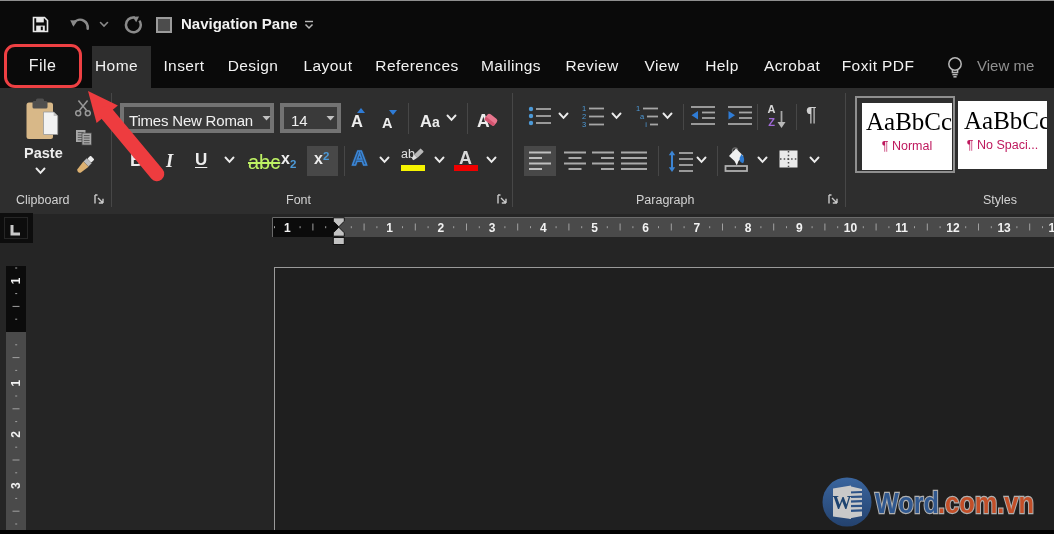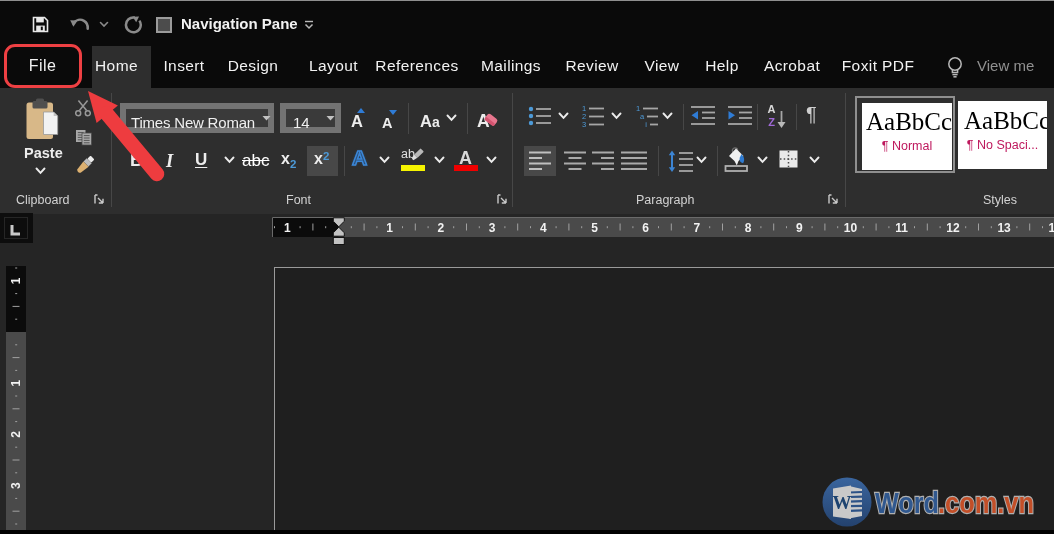--- a/index.html
+++ b/index.html
@@ -7,21 +7,21 @@
   body { position:relative; background:#252525; font-family:"Liberation Sans",sans-serif;
          -webkit-font-smoothing:antialiased; }
   .abs { position:absolute; }
   .titlebar { position:absolute; left:0; top:0; width:1054px; height:45px; background:#0a0a0a;
               border-top:1px solid #8f8f8f; }
   .tabsrow { position:absolute; left:0; top:45px; width:1054px; height:43px; background:#0a0a0a; }
   .ribbon { position:absolute; left:0; top:88px; width:1054px; height:126px; background:#2e2e2e; }
   .tab { position:absolute; top:0; height:43px; line-height:42px; color:#f2f2f2; font-size:15.5px; letter-spacing:0.4px; text-align:center; }
   .glabel { position:absolute; color:#d2d2d2; font-size:12.5px; }
   .gdiv { position:absolute; width:1px; background:#474747; top:5px; height:114px; }
-  .combo { position:absolute; background:#3a3a3a; border:6px solid #737373; color:#f0f0f0;
+  .combo { position:absolute; background:#3a3a3a; border:4px solid #737373; color:#f0f0f0;
            font-size:15px; }
   .caret { position:absolute; }
   .ic { position:absolute; }
   .btxt { color:#ededed;font-weight:bold; }
   .stylecard { position:absolute; background:#ffffff; overflow:hidden; text-align:center; }
   .aabb { font-family:"Liberation Serif",serif; color:#000; font-size:25px; line-height:1; white-space:nowrap; }
   .stylename { color:#be185d; font-size:12.5px; white-space:nowrap; }
 </style>
 </head>
 <body>
@@ -57,21 +57,21 @@
   </svg>
 
 </div>
 
 <div class="tabsrow">
   <div class="abs" style="left:92px;top:1px;width:59px;height:42px;background:#2e2e2e"></div>
   <div class="tab" style="left:20px;width:45px;font-size:16px;">File</div>
   <div class="tab" style="left:92px;width:49px;">Home</div>
   <div class="tab" style="left:160px;width:48px;">Insert</div>
   <div class="tab" style="left:222px;width:62px;">Design</div>
-  <div class="tab" style="left:298px;width:60px;text-align:right;">Layout</div>
+  <div class="tab" style="left:298px;width:60px;">Layout</div>
   <div class="tab" style="left:372px;width:90px;">References</div>
   <div class="tab" style="left:474px;width:74px;">Mailings</div>
   <div class="tab" style="left:560px;width:64px;">Review</div>
   <div class="tab" style="left:638px;width:48px;">View</div>
   <div class="tab" style="left:699px;width:46px;">Help</div>
   <div class="tab" style="left:757px;width:70px;">Acrobat</div>
   <div class="tab" style="left:838px;width:80px;">Foxit PDF</div>
 
   <svg class="abs" style="left:945px;top:11px" width="20" height="23" viewBox="0 0 20 23">
     <circle cx="10" cy="8" r="6.2" fill="none" stroke="#b9b9b9" stroke-width="1.5"></circle>
@@ -173,21 +173,21 @@
     <rect x="3.5" y="10.2" width="12" height="3.3" rx="1.6" fill="#d4536f"></rect>
   </g>
 </svg>
 
 <div class="abs btxt" style="left:130px;top:62px;font-size:18px;font-weight:bold">B</div>
 <div class="abs btxt" style="left:166px;top:63px;font-size:18.5px;font-weight:bold;font-style:italic;font-family:'Liberation Serif',serif">I</div>
 <div class="abs btxt" style="left:195px;top:62px;font-size:17px;text-decoration:underline;text-underline-offset:2px">U</div>
 <svg class="caret" style="left:224px;top:68px" width="11" height="8" viewBox="0 0 11 8">
   <path d="M1.5 1.5 L5.5 5.8 L9.5 1.5" fill="none" stroke="#ececec" stroke-width="1.9" stroke-linecap="round"></path>
 </svg>
-<div class="abs" style="left:242px;top:63px;font-size:17px;color:#ffffff;text-decoration:line-through">abc</div>
+<div class="abs" style="left:248px;top:63px;font-size:20px;color:#bef264;text-decoration:line-through">abc</div>
 <div class="abs btxt" style="left:281px;top:62px;font-size:16px;font-weight:bold">x<span style="font-size:11.5px;color:#4d9ad8;vertical-align:-4px">2</span></div>
 <div class="abs" style="left:307px;top:58px;width:31px;height:30px;background:#484848"></div>
 <div class="abs btxt" style="left:314px;top:62px;font-size:16px;font-weight:bold">x<span style="font-size:11.5px;color:#4d9ad8;vertical-align:4px">2</span></div>
 <div class="gdiv" style="left:344px;top:58px;height:30px"></div>
 
 <div class="abs" style="left:352px;top:58px;font-size:21px;font-weight:bold;color:rgba(20,40,70,0.25);-webkit-text-stroke:1.5px #3b87d8;text-shadow:0 0 2.5px rgba(59,135,216,0.75)">A</div>
 <svg class="caret" style="left:379px;top:68px" width="11" height="8" viewBox="0 0 11 8">
   <path d="M1.5 1.5 L5.5 5.8 L9.5 1.5" fill="none" stroke="#ececec" stroke-width="1.9" stroke-linecap="round"></path>
 </svg>
 

